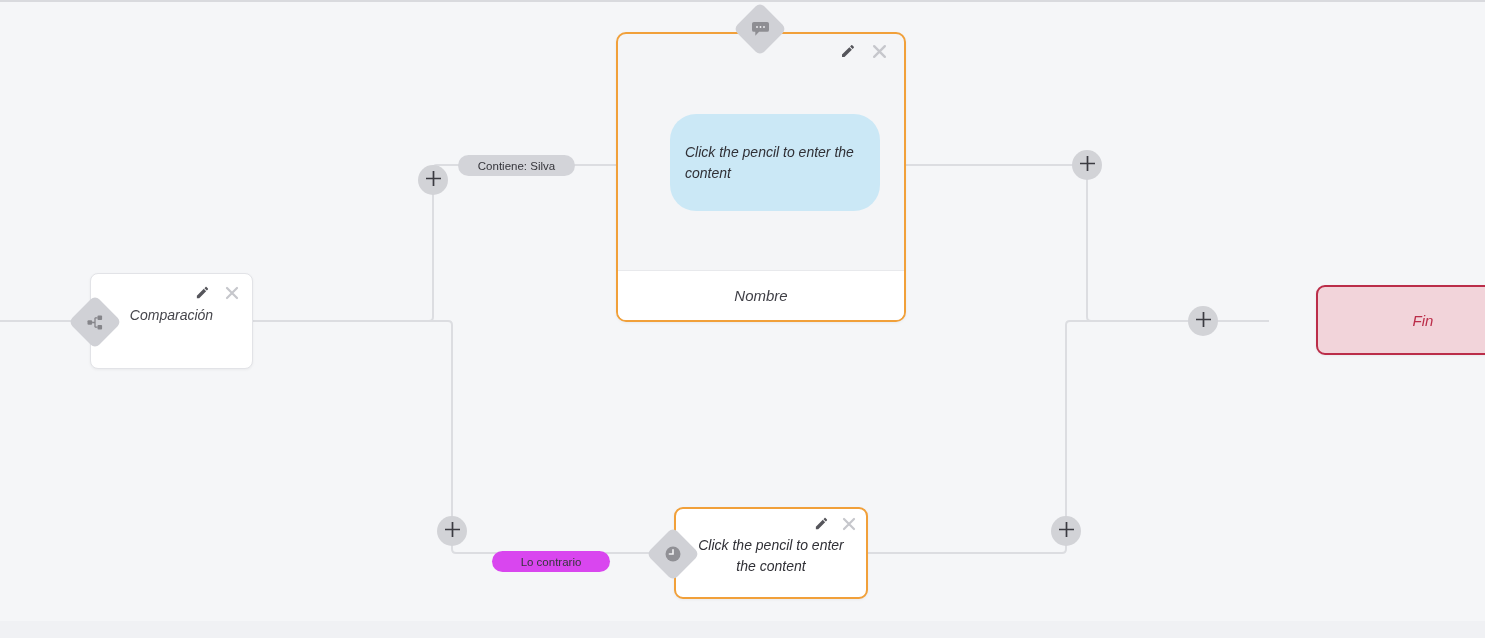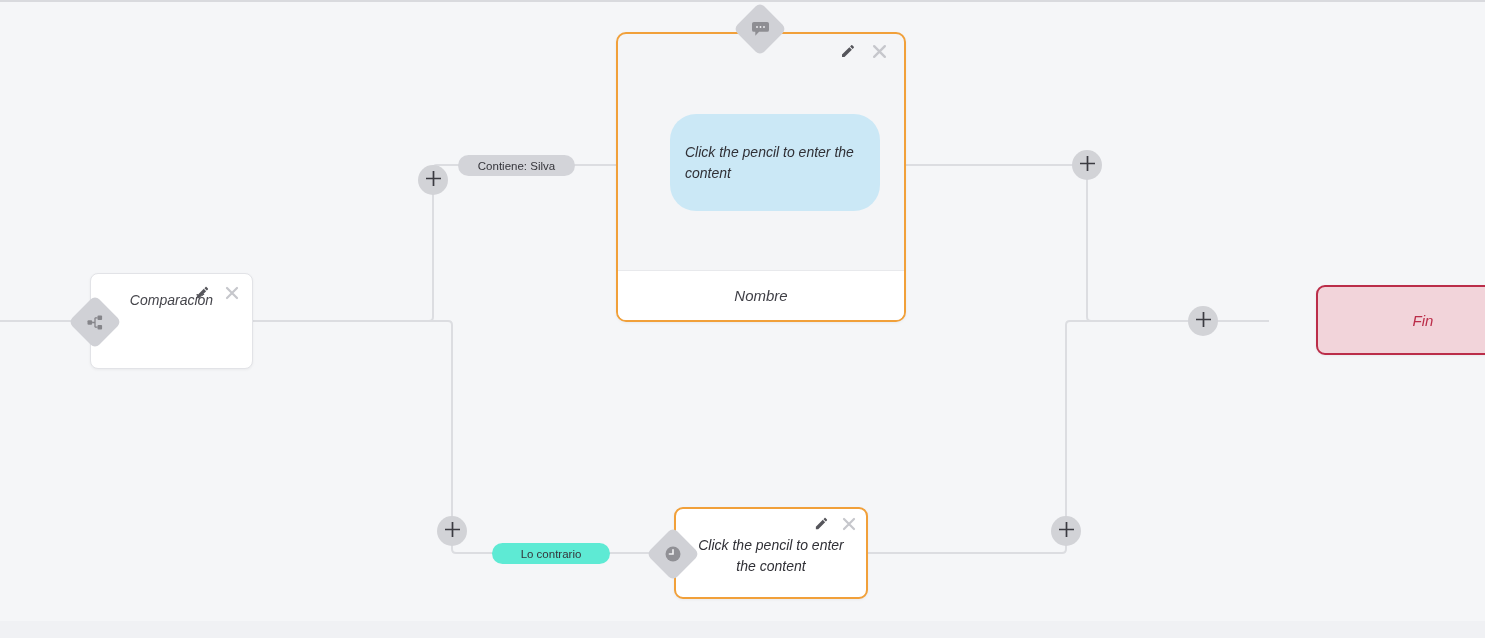--- a/index.html
+++ b/index.html
@@ -44,21 +44,21 @@
   
   .node-condition {
     left: 90px; top: 271px;
     width: 163px; height: 96px;
     background: #ffffff;
     border: 1.5px solid #e2e3e7;
     border-radius: 8px;
     text-align: center;
     color: #46464c;
     font-size: 14px;
-    padding-top: 14px;
+    padding-top: 29px;
   }
   .node-condition .line { line-height: 25px; }
   .node-condition .actions { top: 11px; right: 13px; gap: 15px; }
   
   .node-message {
     left: 616px; top: 30px;
     width: 290px; height: 290px;
     background: #f4f5f7;
     border: 2px solid #f1a03a;
     border-radius: 10px;
@@ -153,21 +153,21 @@
     border-radius: 10.5px;
     font-size: 11.5px;
     color: #35353b;
     display: flex;
     align-items: center;
     justify-content: center;
     z-index: 3;
     white-space: nowrap;
   }
   .pill-gray { background: #d3d4d9; }
-  .pill-white { background: #5eead4; }
+  .pill-white { background: #d946ef; margin-top: 8px; }
 </style>
 </head>
 <body>
 
 <div id="canvas">
 
   <svg class="edges" width="1485" height="640" viewBox="0 0 1485 640">
     <g fill="none" stroke="#dcdde1" stroke-width="2">
       <path d="M 0 321 H 72"></path>
       <path d="M 253 321 H 429 Q 433 321 433 317 V 169 Q 433 165 437 165 H 618"></path>

